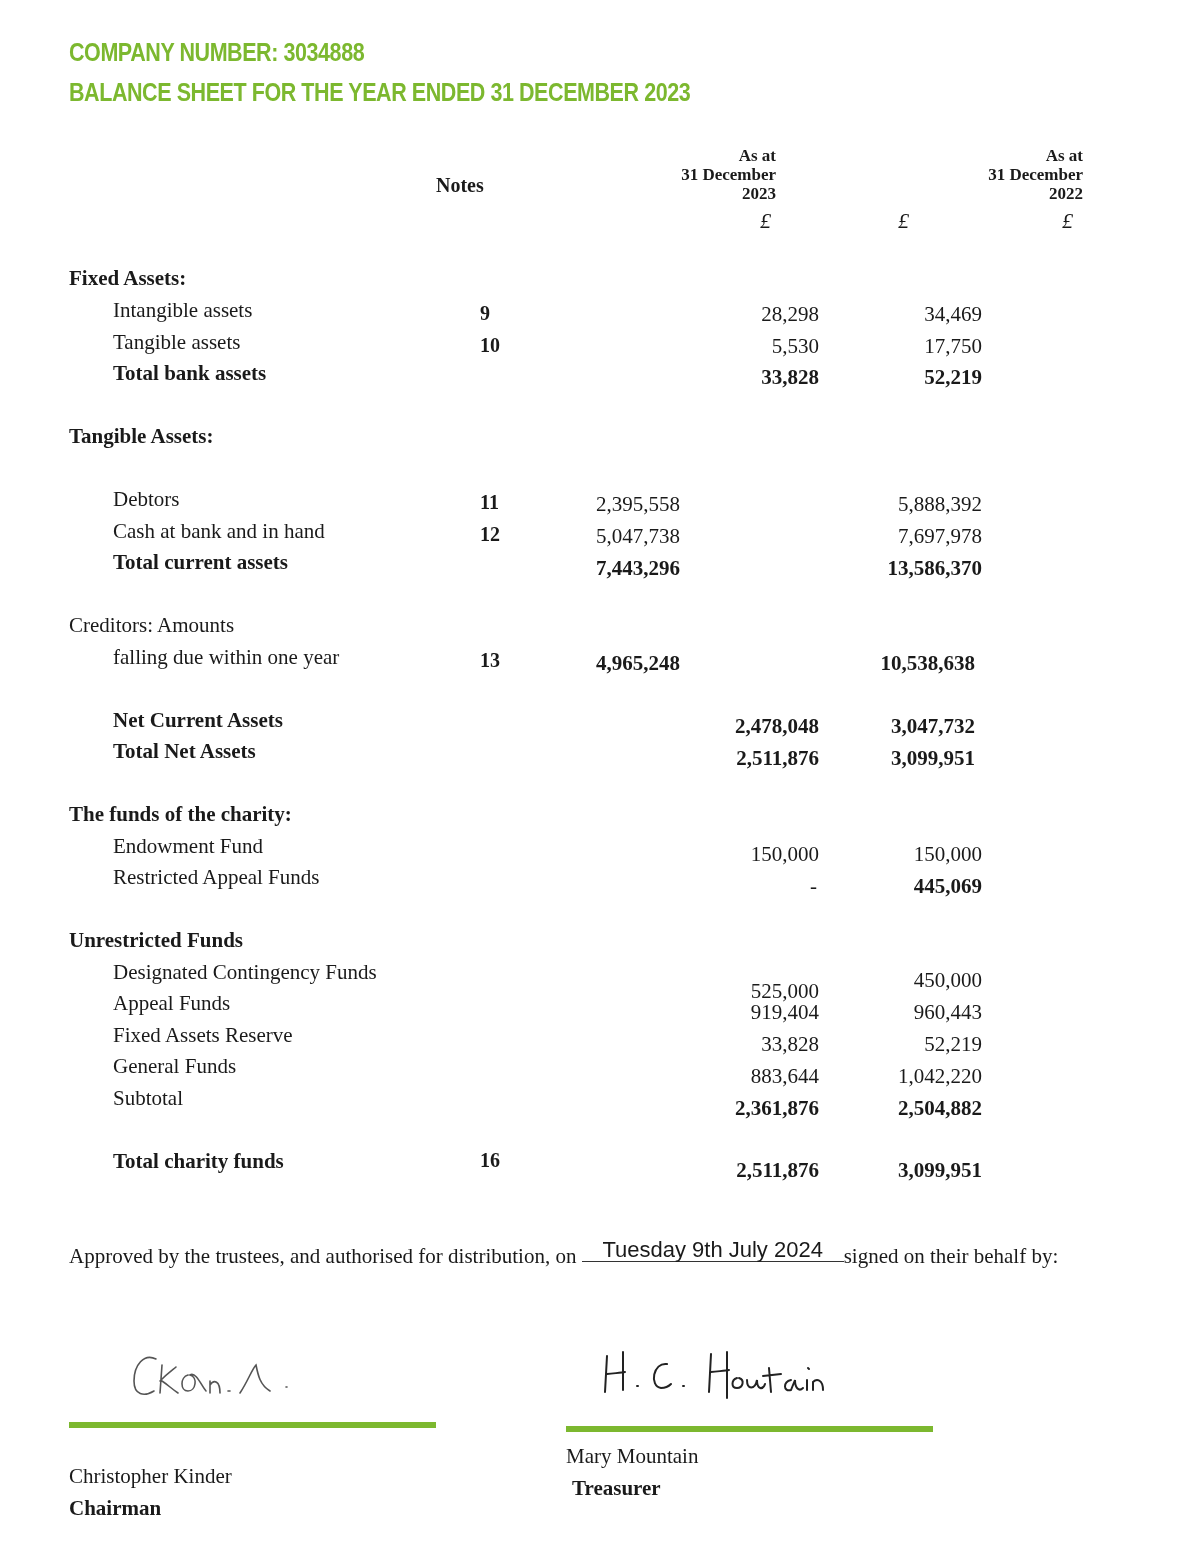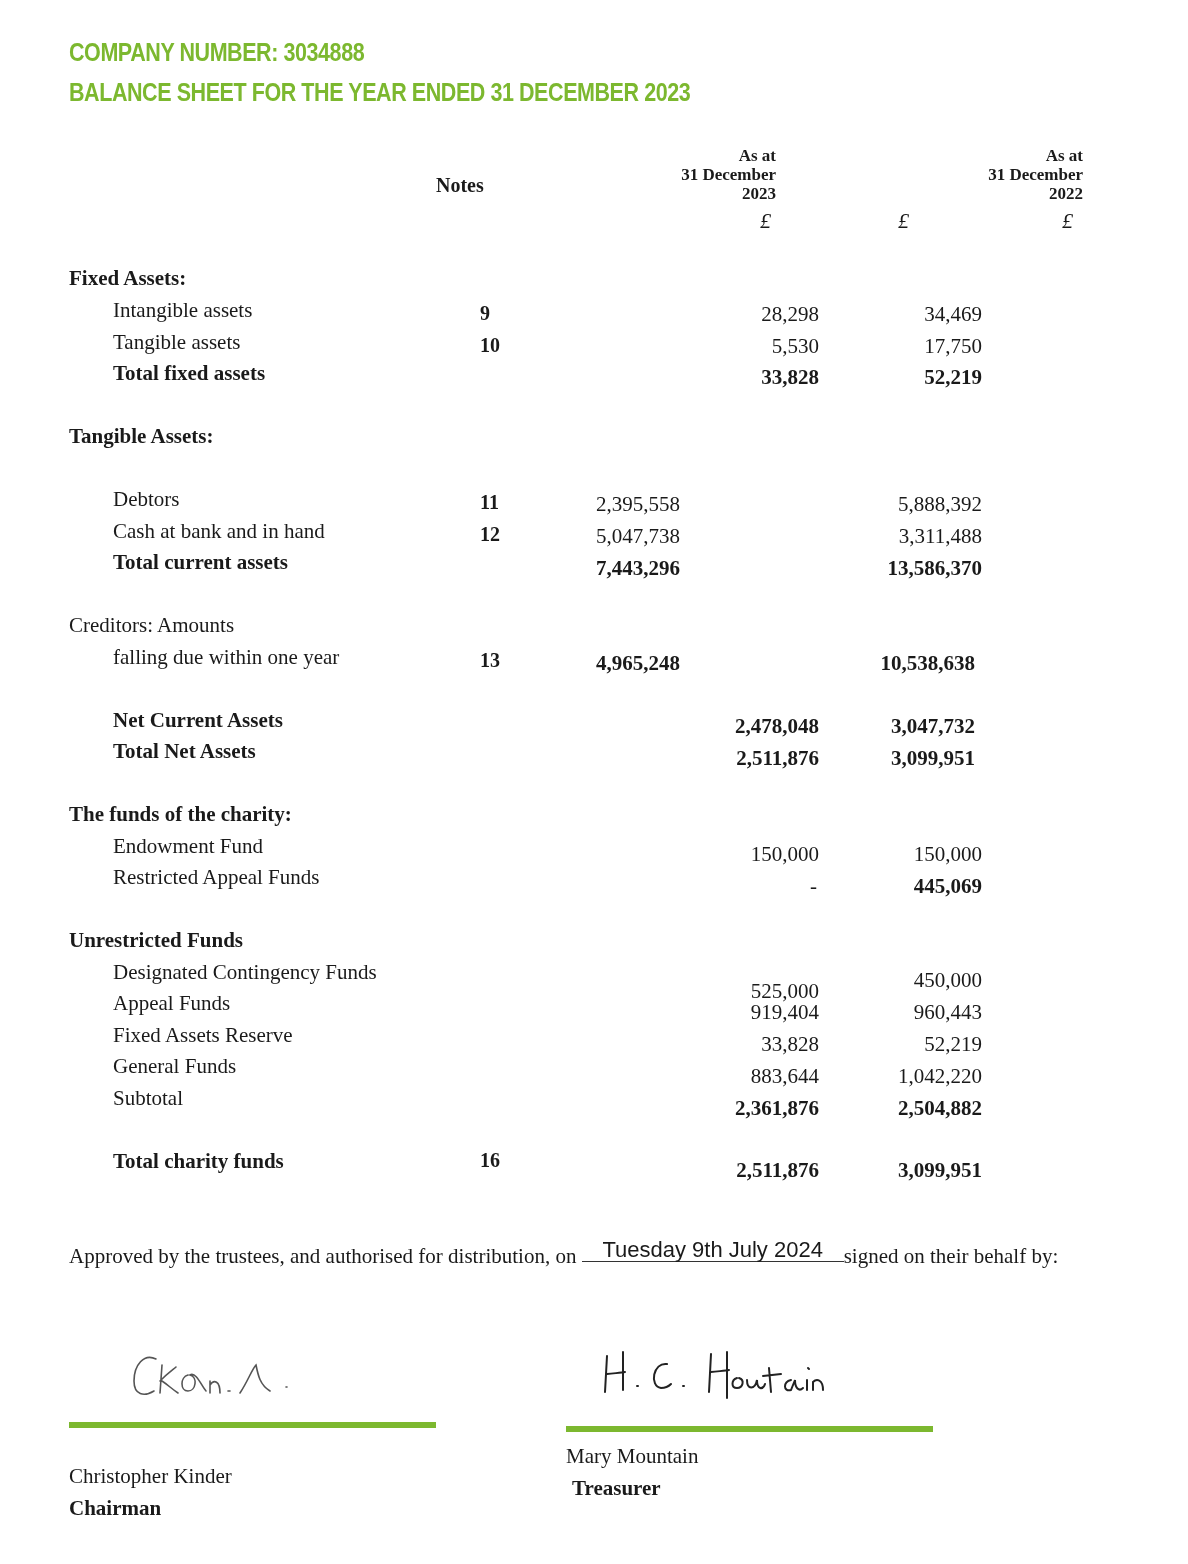--- a/index.html
+++ b/index.html
@@ -56,38 +56,38 @@
   <span class="num c2" style="top:4px;">28,298</span>
   <span class="num c3" style="top:4px;">34,469</span>
 </div>
 <div class="row" style="top:330px;">
   <span class="lbl">Tangible assets</span>
   <span class="note" style="top:4px;">10</span>
   <span class="num c2" style="top:4px;">5,530</span>
   <span class="num c3" style="top:4px;">17,750</span>
 </div>
 <div class="row" style="top:361px;">
-  <span class="lbl b">Total fixed assets</span>
+  <span class="lbl b">Total bank assets</span>
   <span class="num c2 b" style="top:4px;">33,828</span>
   <span class="num c3 b" style="top:4px;">52,219</span>
 </div>
 
 <div class="lbl b" style="top:424px;">Tangible Assets:</div>
 
 <div class="row" style="top:487px;">
   <span class="lbl">Debtors</span>
   <span class="note" style="top:4px;">11</span>
   <span class="num c1" style="top:5px;">2,395,558</span>
   <span class="num c3" style="top:5px;">5,888,392</span>
 </div>
 <div class="row" style="top:519px;">
   <span class="lbl">Cash at bank and in hand</span>
   <span class="note" style="top:4px;">12</span>
   <span class="num c1" style="top:5px;">5,047,738</span>
-  <span class="num c3" style="top:5px;">3,311,488</span>
+  <span class="num c3" style="top:5px;">7,697,978</span>
 </div>
 <div class="row" style="top:550px;">
   <span class="lbl b">Total current assets</span>
   <span class="num c1 b" style="top:6px;">7,443,296</span>
   <span class="num c3 b" style="top:6px;">13,586,370</span>
 </div>
 
 <div class="lbl" style="top:613px;">Creditors: Amounts</div>
 <div class="row" style="top:645px;">
   <span class="lbl">falling due within one year</span>

